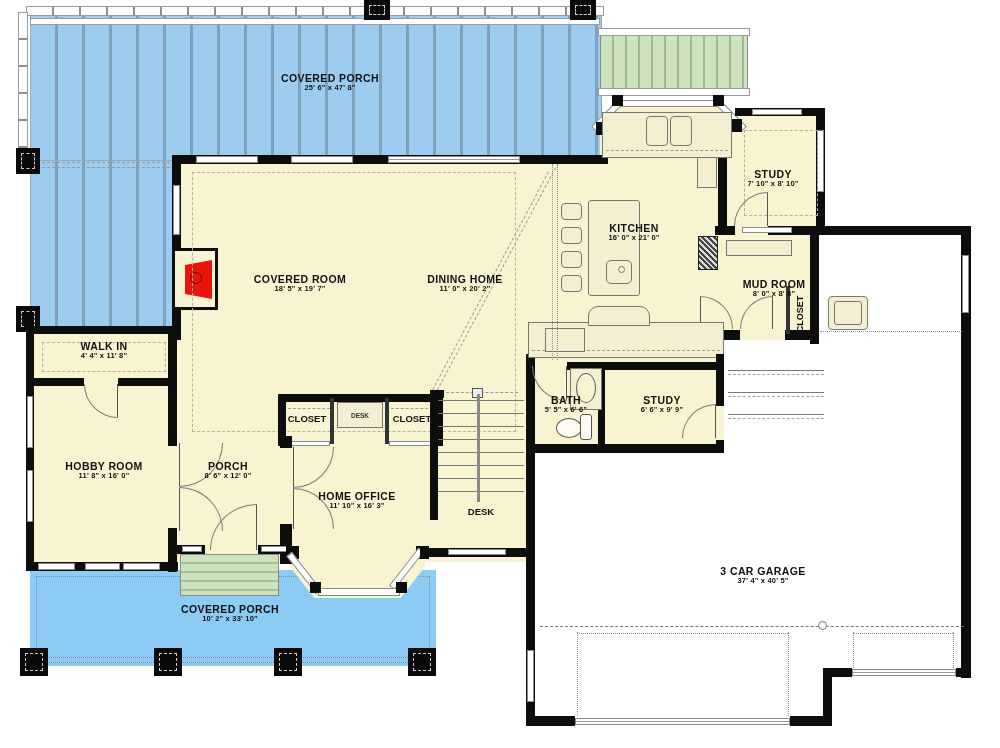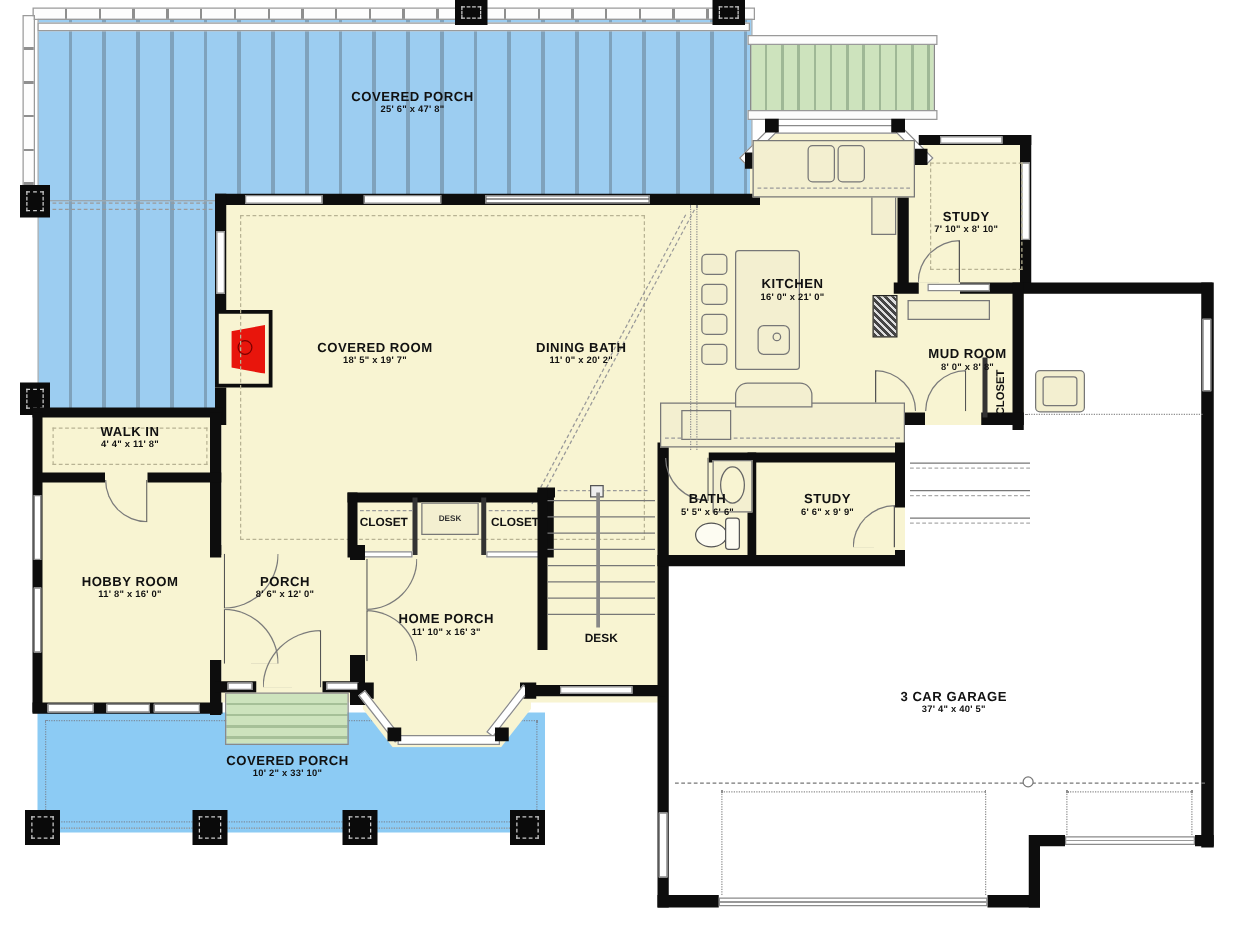--- a/index.html
+++ b/index.html
@@ -266,21 +266,21 @@
   </div>
   <div class="label" style="left:634px;top:232px;">
     <div class="nm">KITCHEN</div>
     <div class="dm">16' 0" x 21' 0"</div>
   </div>
   <div class="label" style="left:300px;top:283px;">
     <div class="nm">COVERED ROOM</div>
     <div class="dm">18' 5" x 19' 7"</div>
   </div>
   <div class="label" style="left:465px;top:283px;">
-    <div class="nm">DINING BATH</div>
+    <div class="nm">DINING HOME</div>
     <div class="dm">11' 0" x 20' 2"</div>
   </div>
   <div class="label" style="left:774px;top:288px;">
     <div class="nm">MUD ROOM</div>
     <div class="dm">8' 0" x 8' 8"</div>
   </div>
   <div class="vlabel" style="left:800px;top:314px;">CLOSET</div>
   <div class="label" style="left:104px;top:350px;">
     <div class="nm">WALK IN</div>
     <div class="dm">4' 4" x 11' 8"</div>
@@ -298,25 +298,25 @@
   <div class="small-label" style="left:412px;top:418px;">CLOSET</div>
   <div class="label" style="left:566px;top:404px;">
     <div class="nm">BATH</div>
     <div class="dm">5' 5" x 6' 6"</div>
   </div>
   <div class="label" style="left:662px;top:404px;">
     <div class="nm">STUDY</div>
     <div class="dm">6' 6" x 9' 9"</div>
   </div>
   <div class="label" style="left:357px;top:500px;">
-    <div class="nm">HOME PORCH</div>
+    <div class="nm">HOME OFFICE</div>
     <div class="dm">11' 10" x 16' 3"</div>
   </div>
   <div class="small-label" style="left:481px;top:511px;">DESK</div>
-  <div class="label" style="left:763px;top:562px;">
+  <div class="label" style="left:763px;top:575px;">
     <div class="nm">3 CAR GARAGE</div>
     <div class="dm">37' 4" x 40' 5"</div>
   </div>
   <div class="label" style="left:230px;top:613px;">
     <div class="nm">COVERED PORCH</div>
     <div class="dm">10' 2" x 33' 10"</div>
   </div>
 
 </div>
 

